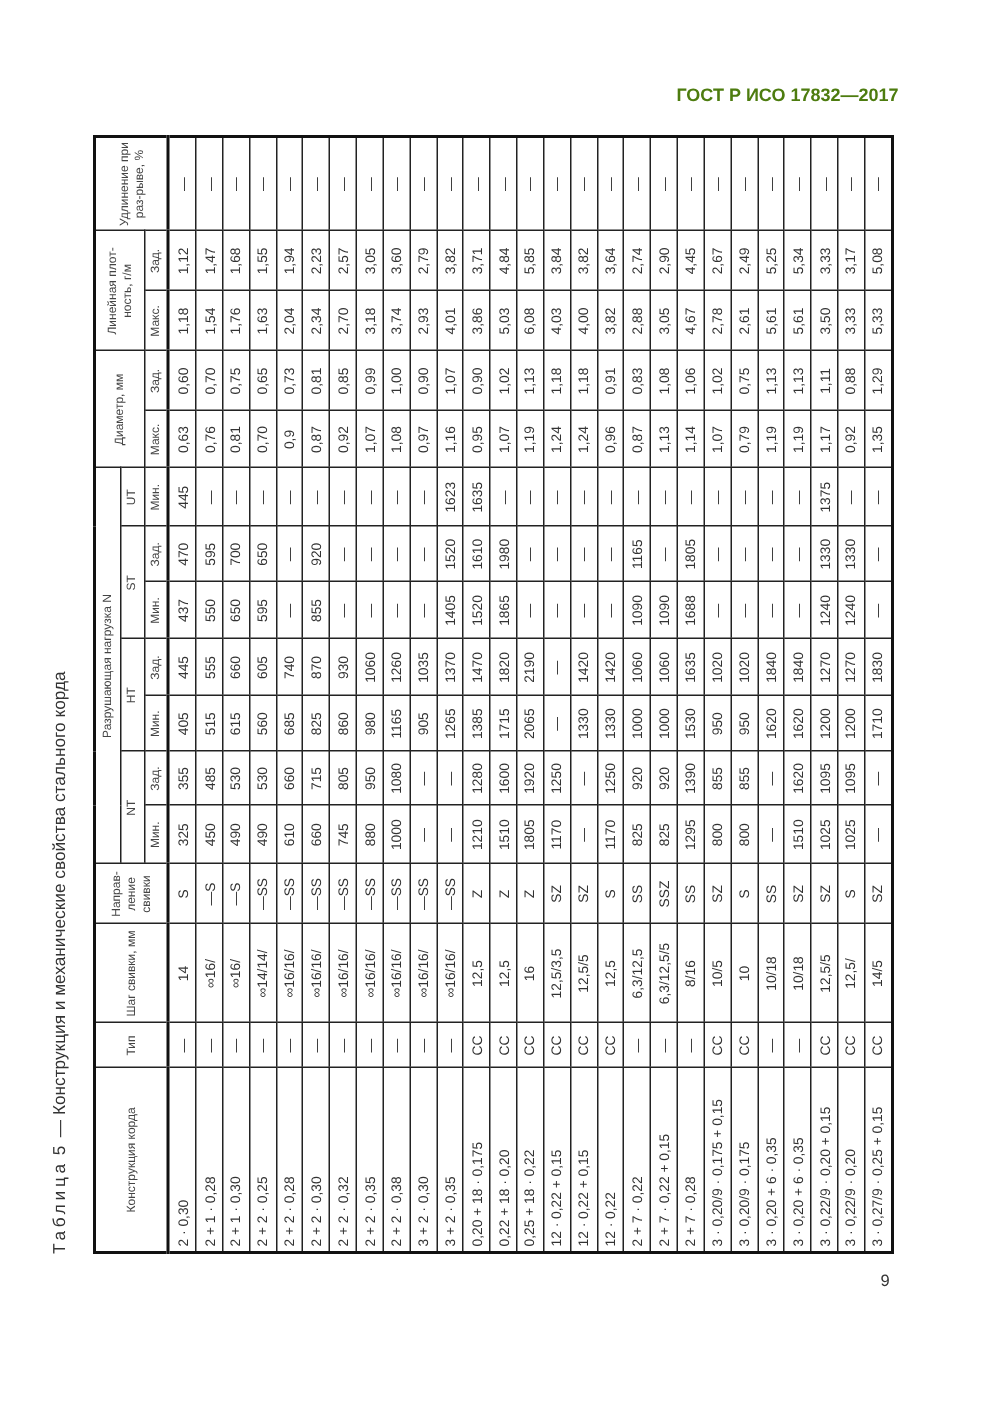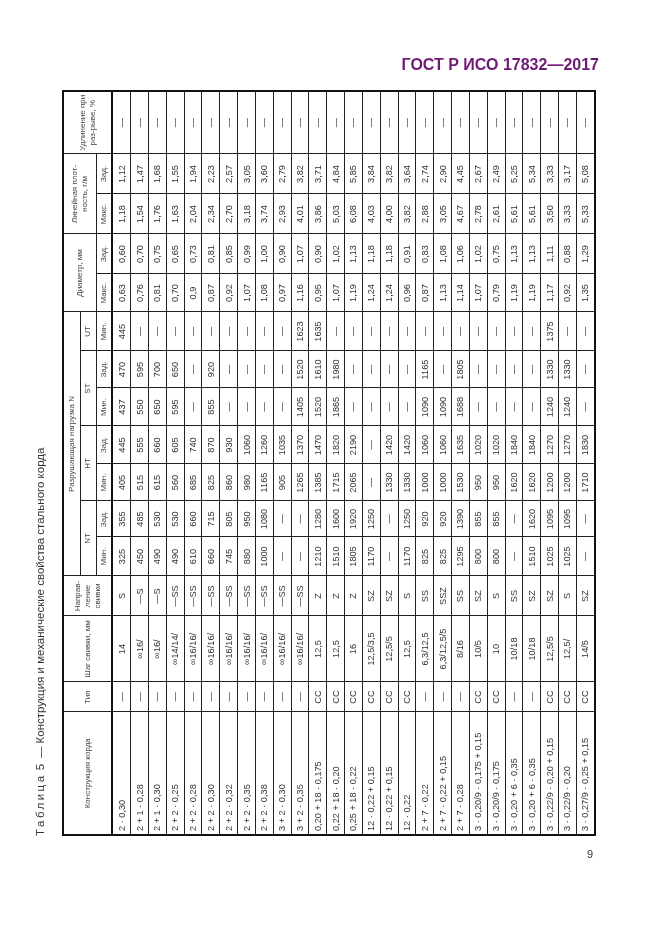--- a/index.html
+++ b/index.html
@@ -1,18 +1,18 @@
 <!DOCTYPE html>
 <html><head>
 <meta charset="utf-8">
 <style>
   html, body { margin:0; padding:0; }
   body { width:661px; height:935px; background:#ffffff; position:relative; overflow:hidden;
          font-family:"Liberation Sans", sans-serif; color:#333; }
-  .doc-header { position:absolute; top:56px; right:62px; font-weight:bold; font-size:16px; color:#701a75; }
+  .doc-header { position:absolute; top:56px; right:62px; font-weight:bold; font-size:12px; color:#4d7c0f; }
   .page-number { position:absolute; top:848px; left:587px; font-size:11px; color:#333; }
   .rot { position:absolute; left:62px; top:836px; width:744px; height:534px;
          transform-origin:0 0; transform:rotate(-90deg); }
   .caption { position:absolute; left:0; top:-28px; font-size:11.5px; color:#333; white-space:nowrap; }
   .caption .spaced { letter-spacing:2.5px; }
   table { border-collapse:collapse; width:744px; height:534px; table-layout:fixed; }
   td, th { border:1px solid #222; font-size:9.2px; text-align:center; vertical-align:middle;
            padding:0 2px; font-weight:normal; white-space:nowrap; color:#333; overflow:hidden; }
   th { font-size:8px; line-height:10px; white-space:normal; color:#444; }
   td.left { text-align:left; padding-left:3px; }

